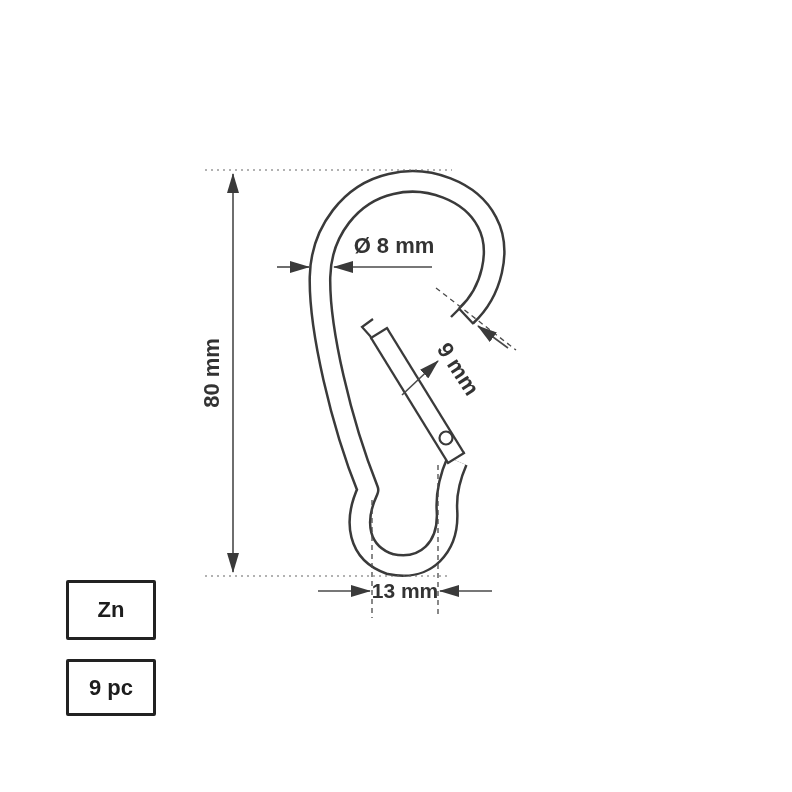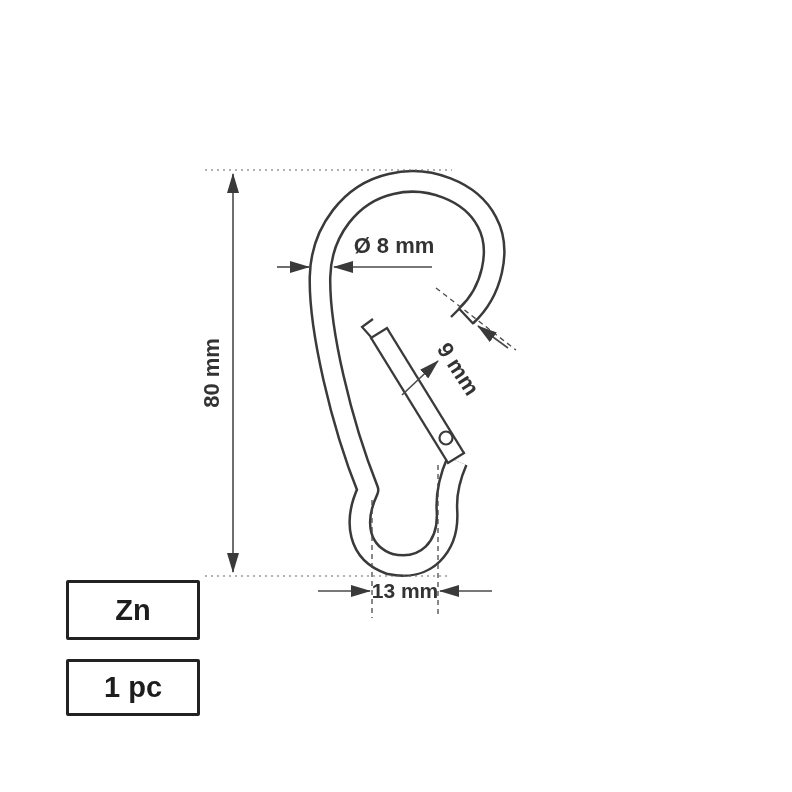--- a/index.html
+++ b/index.html
@@ -28,28 +28,28 @@
   }
   .dim-text-sm {
     font-family: "Liberation Sans", sans-serif;
     font-size: 21px;
     font-weight: 600;
     fill: #333333;
   }
   .spec-box {
     position: absolute;
     left: 66px;
-    width: 134px;
+    width: 90px;
     border: 3px solid #222222;
     background: #ffffff;
     display: flex;
     align-items: center;
     justify-content: center;
     font-weight: bold;
-    font-size: 29px;
+    font-size: 22px;
     color: #1d1d1d;
     border-radius: 2px;
     box-sizing: border-box;
   }
   #material-box { top: 580px; height: 60px; }
   #quantity-box { top: 659px; height: 57px; }
 </style>
 </head>
 <body>
 
@@ -120,16 +120,16 @@
       <line x1="318" y1="591" x2="370" y2="591" stroke="#4a4a4a" stroke-width="1.6" marker-end="url(#arr)"></line>
       <line x1="492" y1="591" x2="440" y2="591" stroke="#4a4a4a" stroke-width="1.6" marker-end="url(#arr)"></line>
       <text class="dim-text-sm" x="405" y="598" text-anchor="middle">13 mm</text>
     </g>
   </svg>
 
   <div id="material-box" class="spec-box">
     <span>Zn</span>
   </div>
   <div id="quantity-box" class="spec-box">
-    <span>1 pc</span>
+    <span>9 pc</span>
   </div>
 
 </div>
 
 </body></html>

